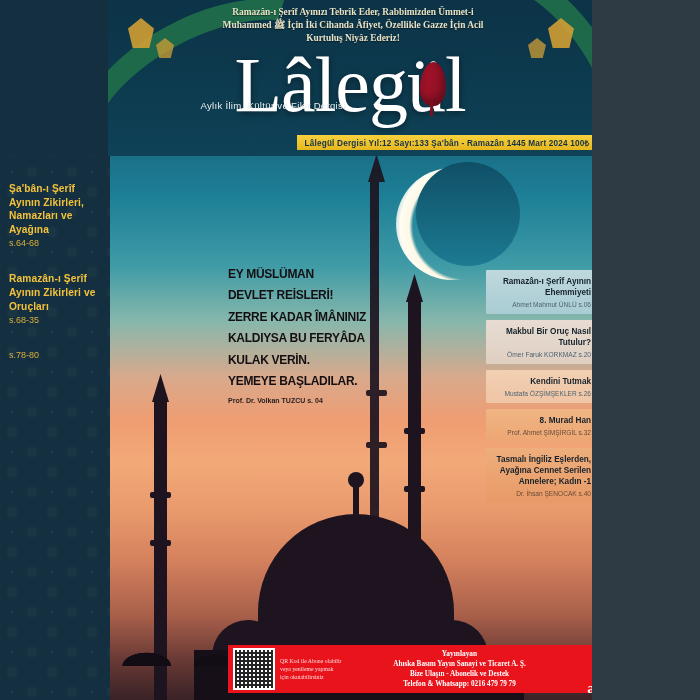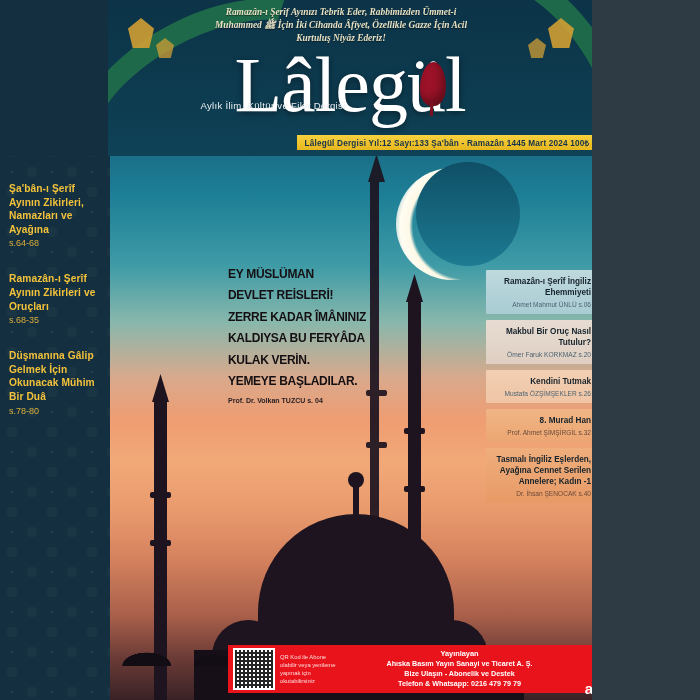--- a/index.html
+++ b/index.html
@@ -132,22 +132,22 @@
   .ribbon-r{left:392px;transform:rotate(62deg) scaleX(-1);}
   .orn{
     position:absolute;width:26px;height:30px;background:#cf9f34;
     clip-path:polygon(50% 0,100% 35%,82% 100%,18% 100%,0 35%);
     opacity:.9;
   }
   .orn-1{left:128px;top:18px;} .orn-2{left:548px;top:18px;}
   .orn-3{left:156px;top:38px;width:18px;height:20px;opacity:.75;}
   .orn-4{left:528px;top:38px;width:18px;height:20px;opacity:.75;}
   .hadis{
-    position:absolute;left:206px;top:6px;width:270px;text-align:center;
-    color:#e9e2c4;font-family:"Liberation Serif",serif;font-style:italic;
+    position:absolute;left:218px;top:6px;width:270px;text-align:center;
+    color:#e9e2c4;font-family:"Liberation Serif",serif;
     font-size:9.4px;line-height:13.2px;font-weight:700;
     text-shadow:0 1px 1px rgba(0,0,0,.5);
   }
   .brand{
     position:absolute;left:108px;top:44px;width:484px;text-align:center;
     color:#ffffff;font-family:"Liberation Serif",serif;
     font-size:78px;line-height:82px;font-weight:400;letter-spacing:-1px;
     text-shadow:0 2px 6px rgba(0,0,0,.45);
   }
   .tulip{
@@ -197,21 +197,21 @@
   }
   .bx0{background:linear-gradient(180deg,#bfd9de,#a9ccd3);}
   .bx1{background:linear-gradient(180deg,#e7dcd2,#dfcfc2);}
   .bx2{background:linear-gradient(180deg,#f2cfb3,#efc5a5);}
   .bx3{background:linear-gradient(180deg,#f0b584,#eca673);}
   .bx4{background:linear-gradient(180deg,#eeae7c,#e89a66);}
   .bx3 .a,.bx4 .a{color:#6b4a39;}
   
   .redbar{
     position:absolute;left:228px;top:645px;width:409px;height:48px;
-    background:#e8131b;display:flex;align-items:center;
+    background:#e8131b;display:flex;align-items:center;font-family:Liberation Serif, serif;
   }
   .qr{
     width:38px;height:38px;margin-left:5px;background:#fff;padding:2px;flex:none;
   }
   .qr .g{
     width:100%;height:100%;
     background-image:
       repeating-linear-gradient(90deg,#000 0 2px,transparent 2px 4px),
       repeating-linear-gradient(0deg,#000 0 2px,transparent 2px 4px);
     background-size:4px 4px;
@@ -275,21 +275,20 @@
     <div class="side-list">
       <div class="side-item">
         <span class="t">Şa'bân-ı Şerîf Ayının Zikirleri, Namazları ve Ayağına</span>
         <span class="p">s.64-68</span>
       </div>
       <div class="side-item">
         <span class="t">Ramazân-ı Şerîf Ayının Zikirleri ve Oruçları</span>
         <span class="p">s.68-35</span>
       </div>
       <div class="side-item">
-        <span class="t">Düşmanına Gâlip Gelmek İçin Okunacak Mühim Bir Duâ</span>
         <span class="p">s.78-80</span>
       </div>
     </div>
   </div>
 
   <div class="header">
     <div class="hdr-bg"></div>
     <div class="ribbon ribbon-l"></div>
     <div class="ribbon ribbon-r"></div>
     <div class="orn orn-1"></div>
@@ -312,21 +311,21 @@
     <span class="l">DEVLET REİSLERİ!</span>
     <span class="l">ZERRE KADAR ÎMÂNINIZ</span>
     <span class="l">KALDIYSA BU FERYÂDA</span>
     <span class="l">KULAK VERİN.</span>
     <span class="l">YEMEYE BAŞLADILAR.</span>
     <span class="by">Prof. Dr.  Volkan TUZCU  s. 04</span>
   </div>
 
   <div class="boxes">
     <div class="box bx0">
-      <span class="t">Ramazân-ı Şerîf İngiliz Ehemmiyeti</span>
+      <span class="t">Ramazân-ı Şerîf Ayının Ehemmiyeti</span>
       <span class="a">Ahmet Mahmut ÜNLÜ  s.06</span>
     </div>
     <div class="box bx1">
       <span class="t">Makbul Bir Oruç Nasıl Tutulur?</span>
       <span class="a">Ömer Faruk KORKMAZ  s.20</span>
     </div>
     <div class="box bx2">
       <span class="t">Kendini Tutmak</span>
       <span class="a">Mustafa ÖZŞİMŞEKLER  s.26</span>
     </div>

